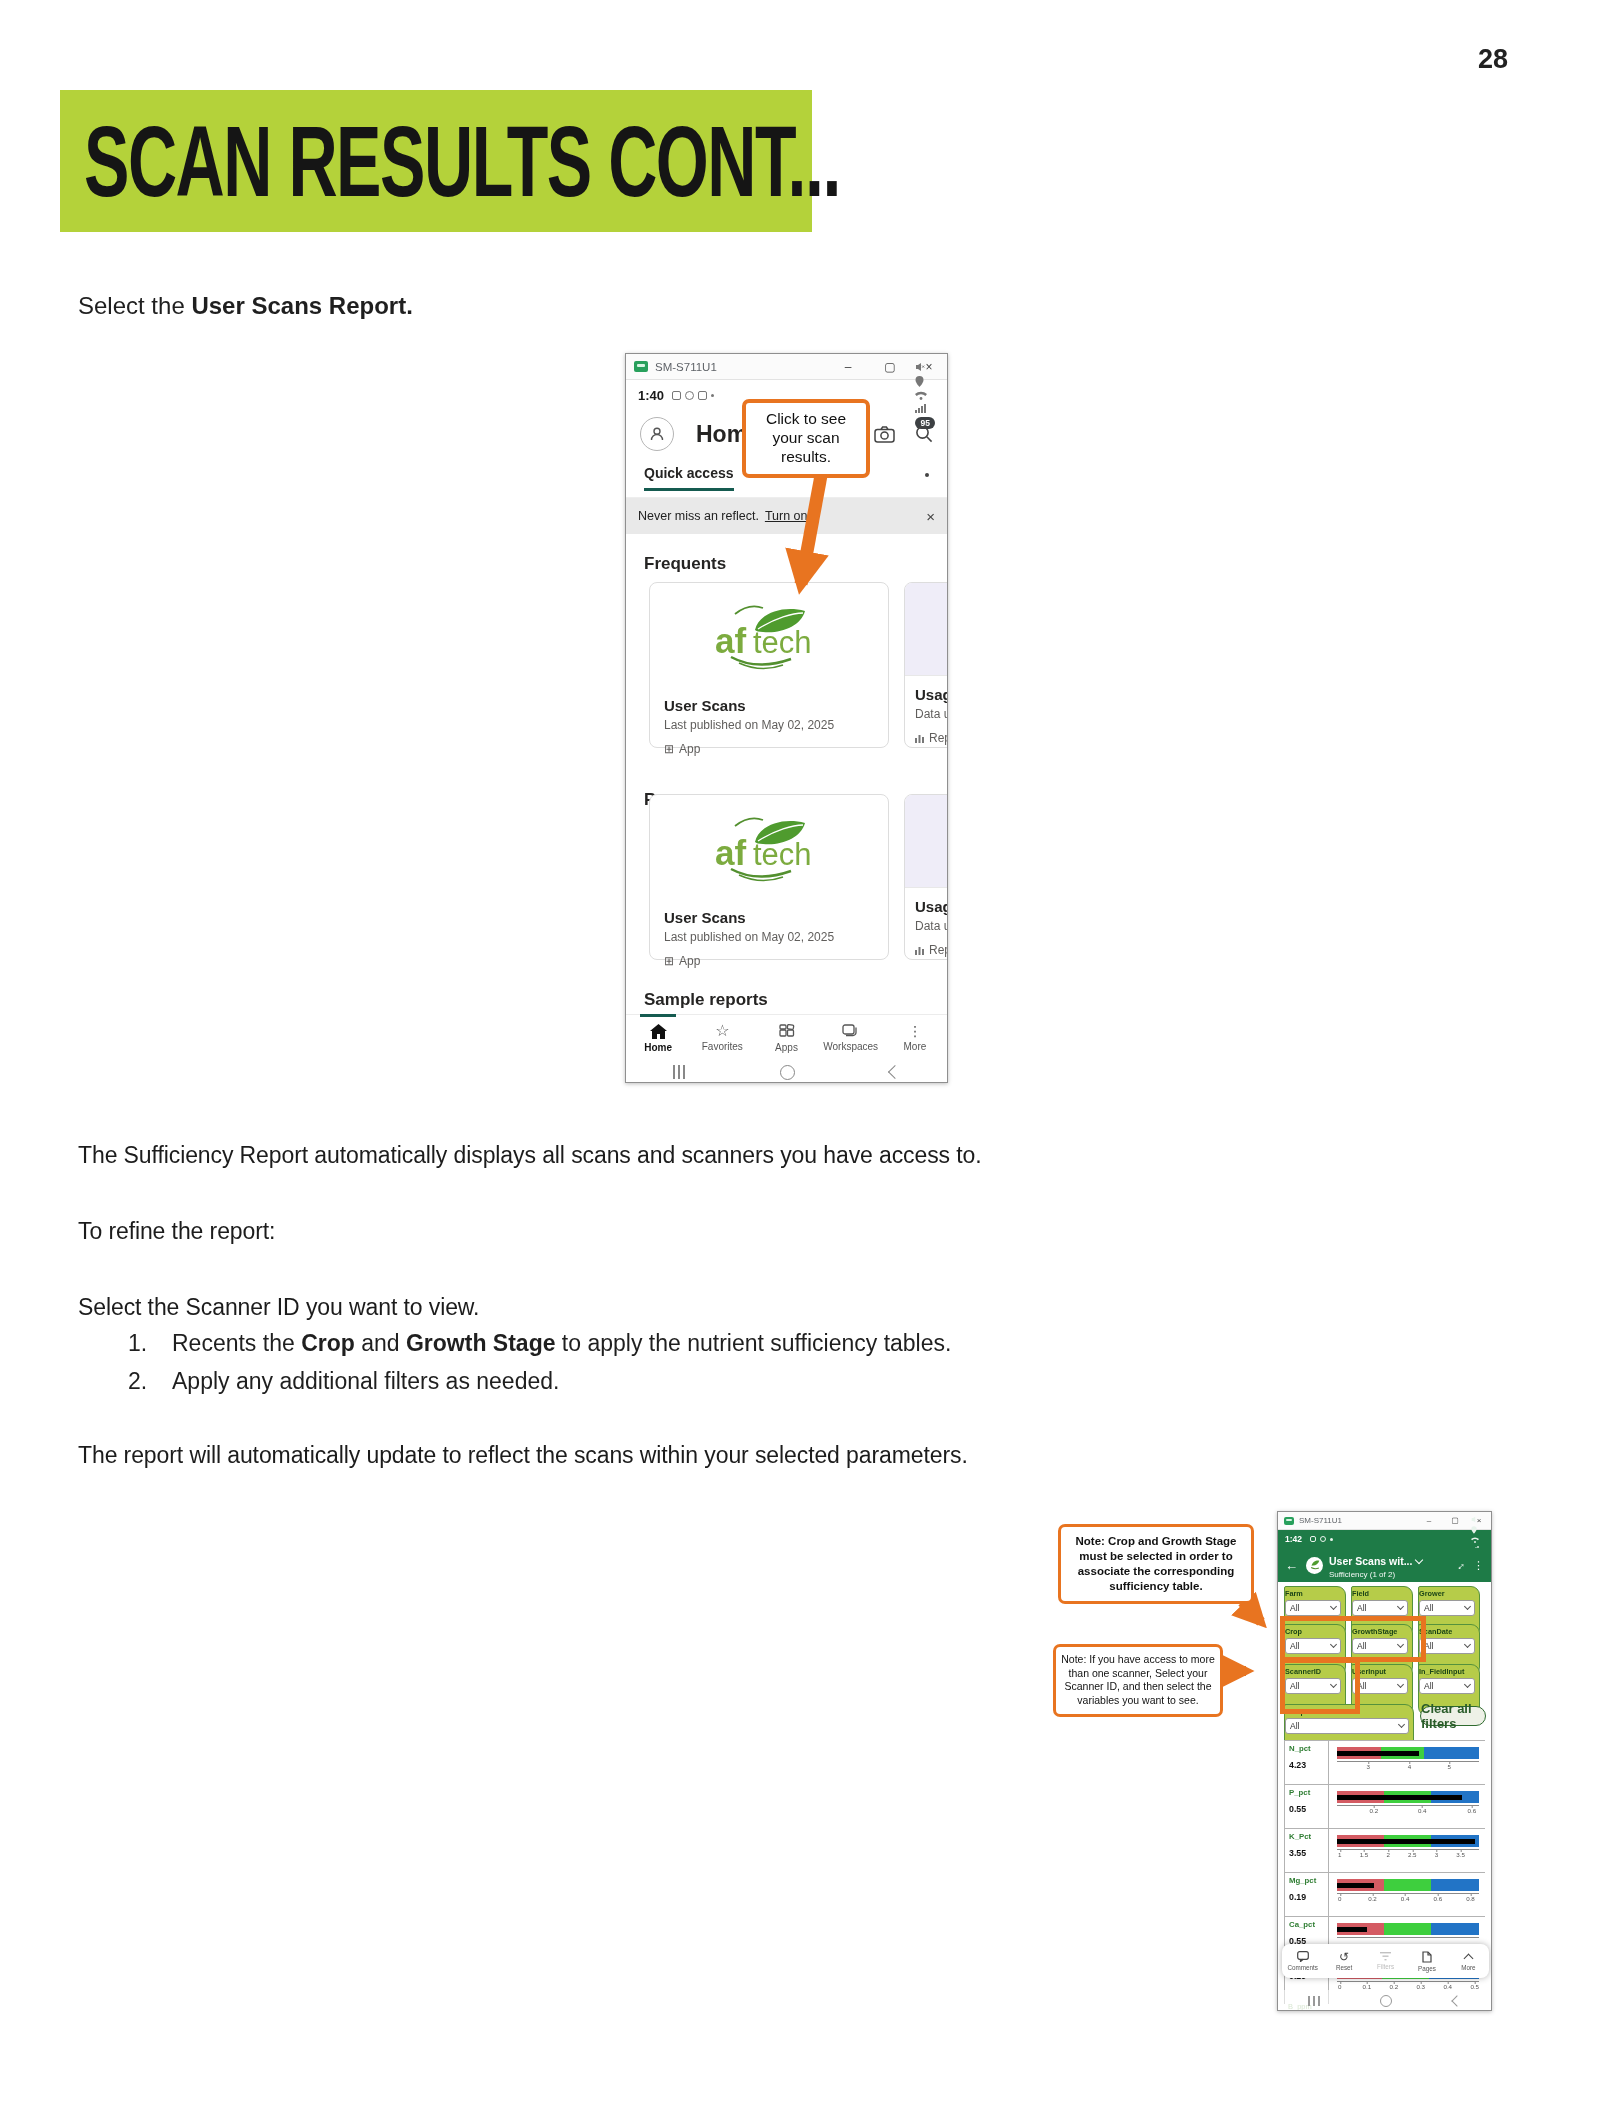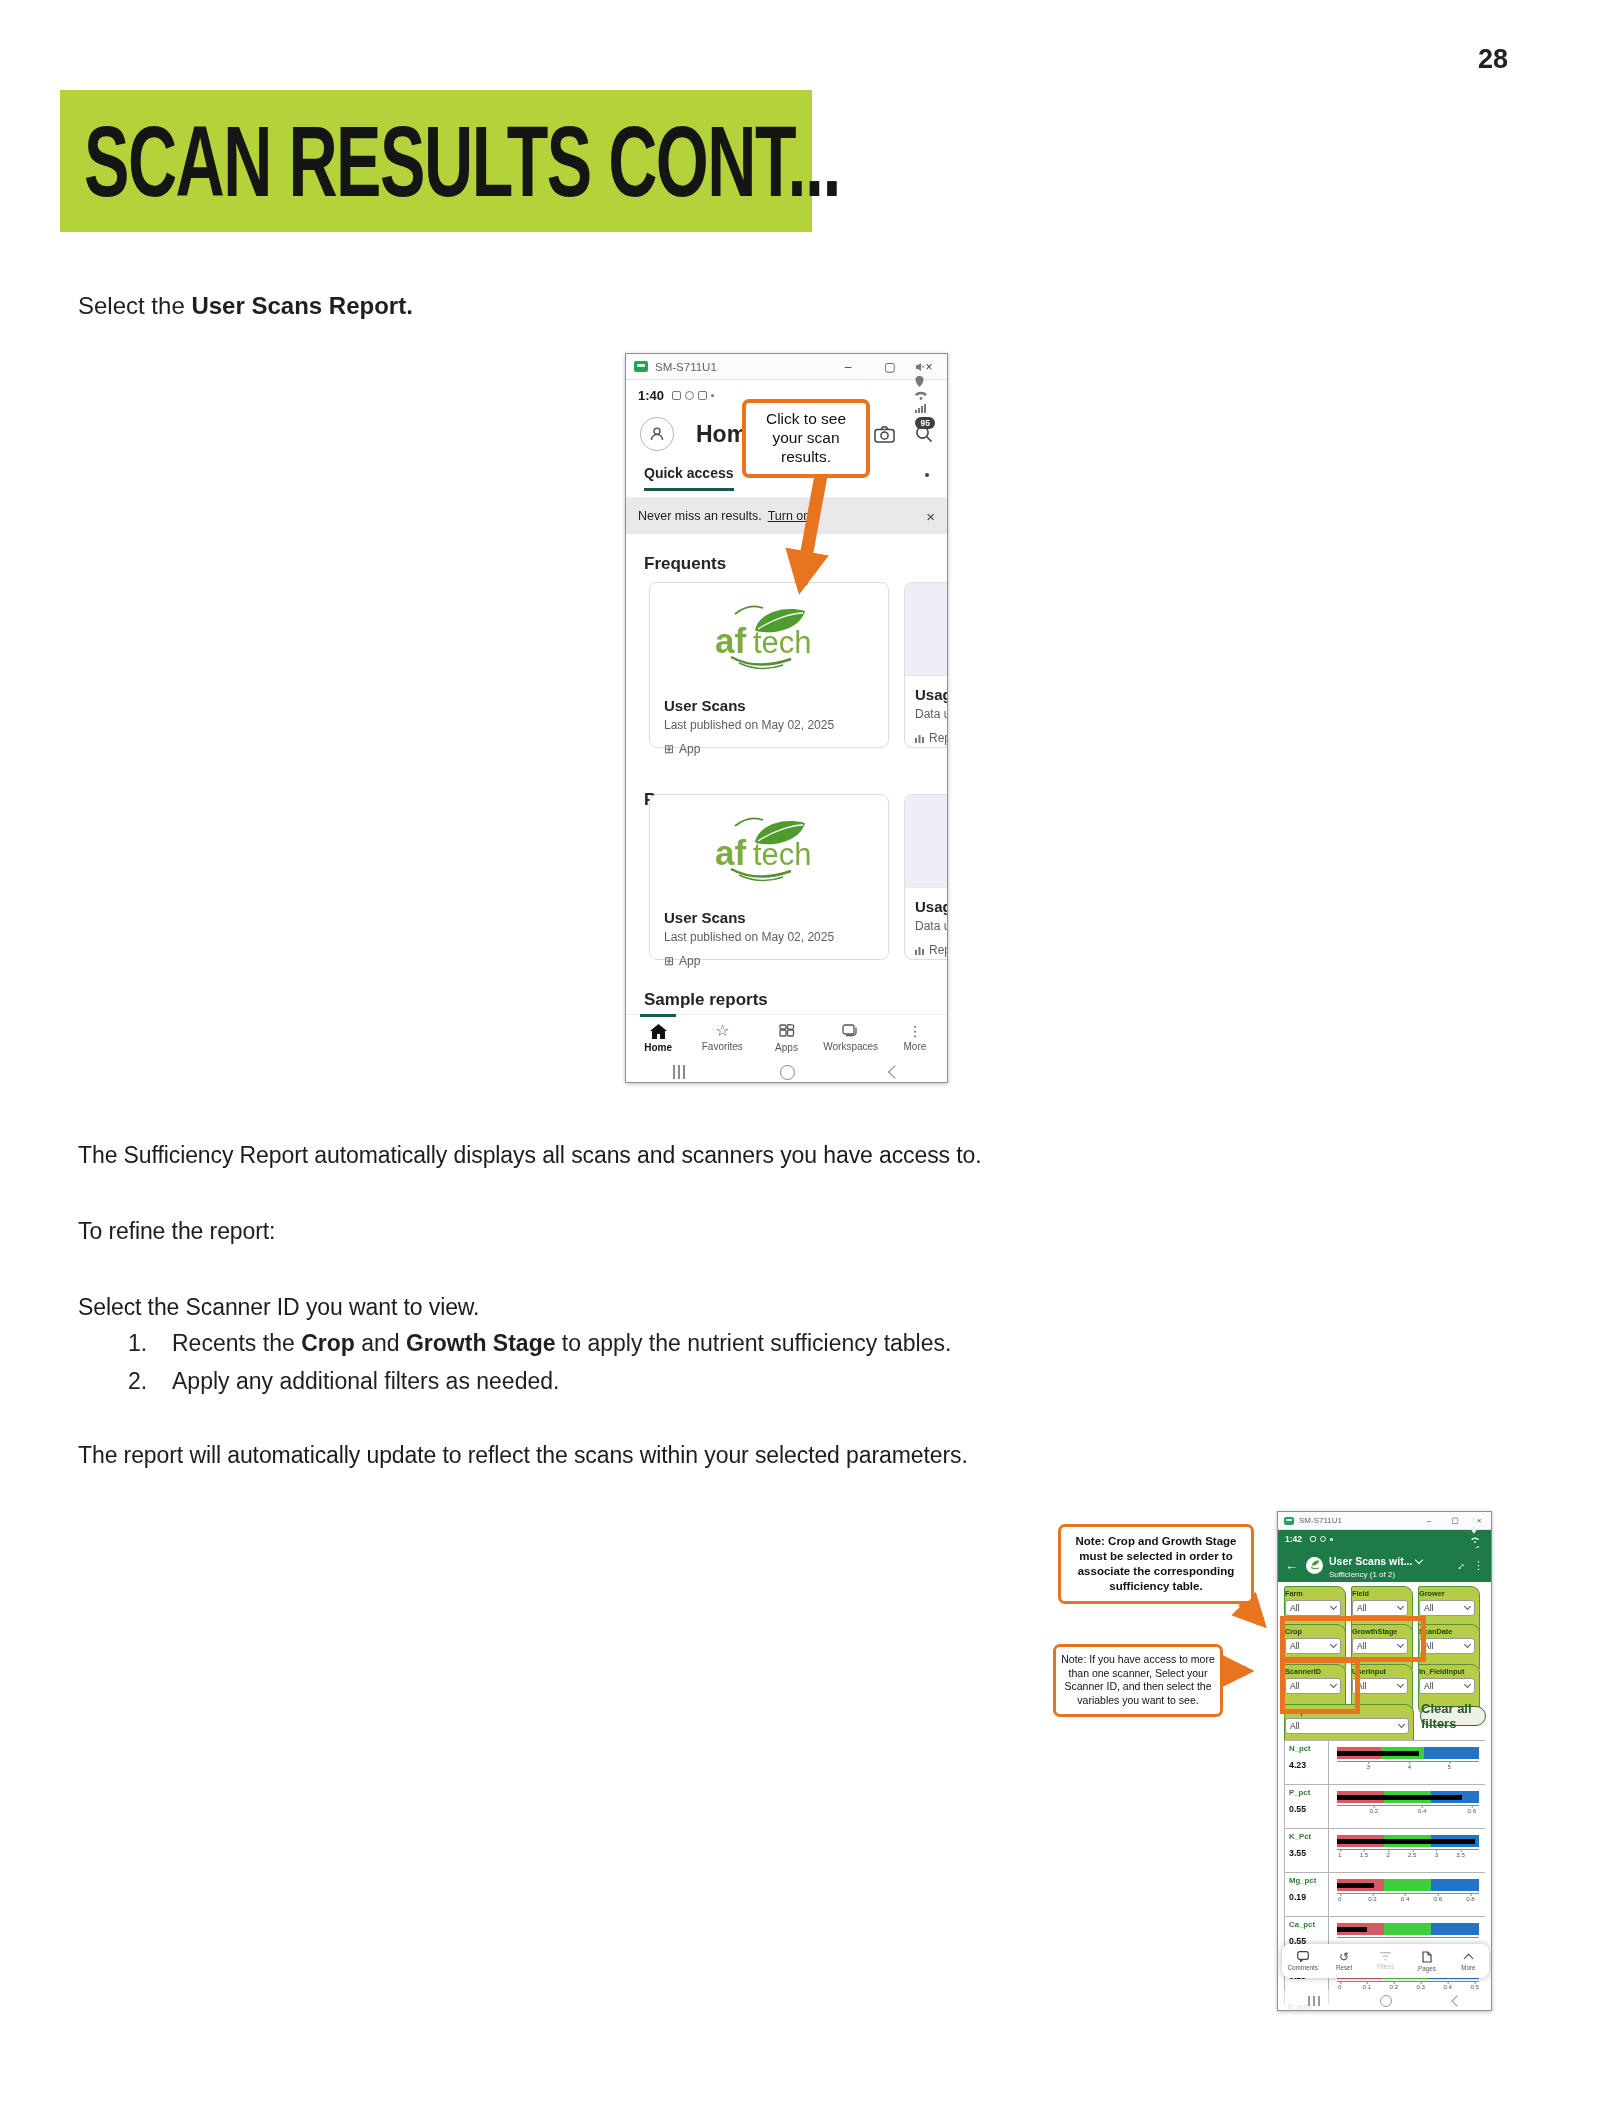--- a/index.html
+++ b/index.html
@@ -211,21 +211,21 @@
       </span>
     </div>
 
     <div class="tabs1">
       <span class="tab-active"><span>Quick access</span><span class="underl"></span></span>
       <span class="tab2">Metrics</span>
       <span class="tabdot"></span>
     </div>
 
     <div class="notif">
-      <span>Never miss an results.</span>
+      <span>Never miss an reflect.</span>
       <span class="lnk">Turn on</span>
       <span class="x">×</span>
     </div>
 
     <div class="abs sect" style="left:18px;top:200px">Frequents</div>
 
     <div class="card" style="left:23px;top:228px;height:166px">
       <div class="logo-wrap">
         <svg width="132" height="72" viewBox="0 0 132 70">
           <path d="M52 30 C56 13 80 5 102 11 C98 26 78 34 60 32 C56 32 53 31 52 30Z" fill="#4f9b2e"></path>

